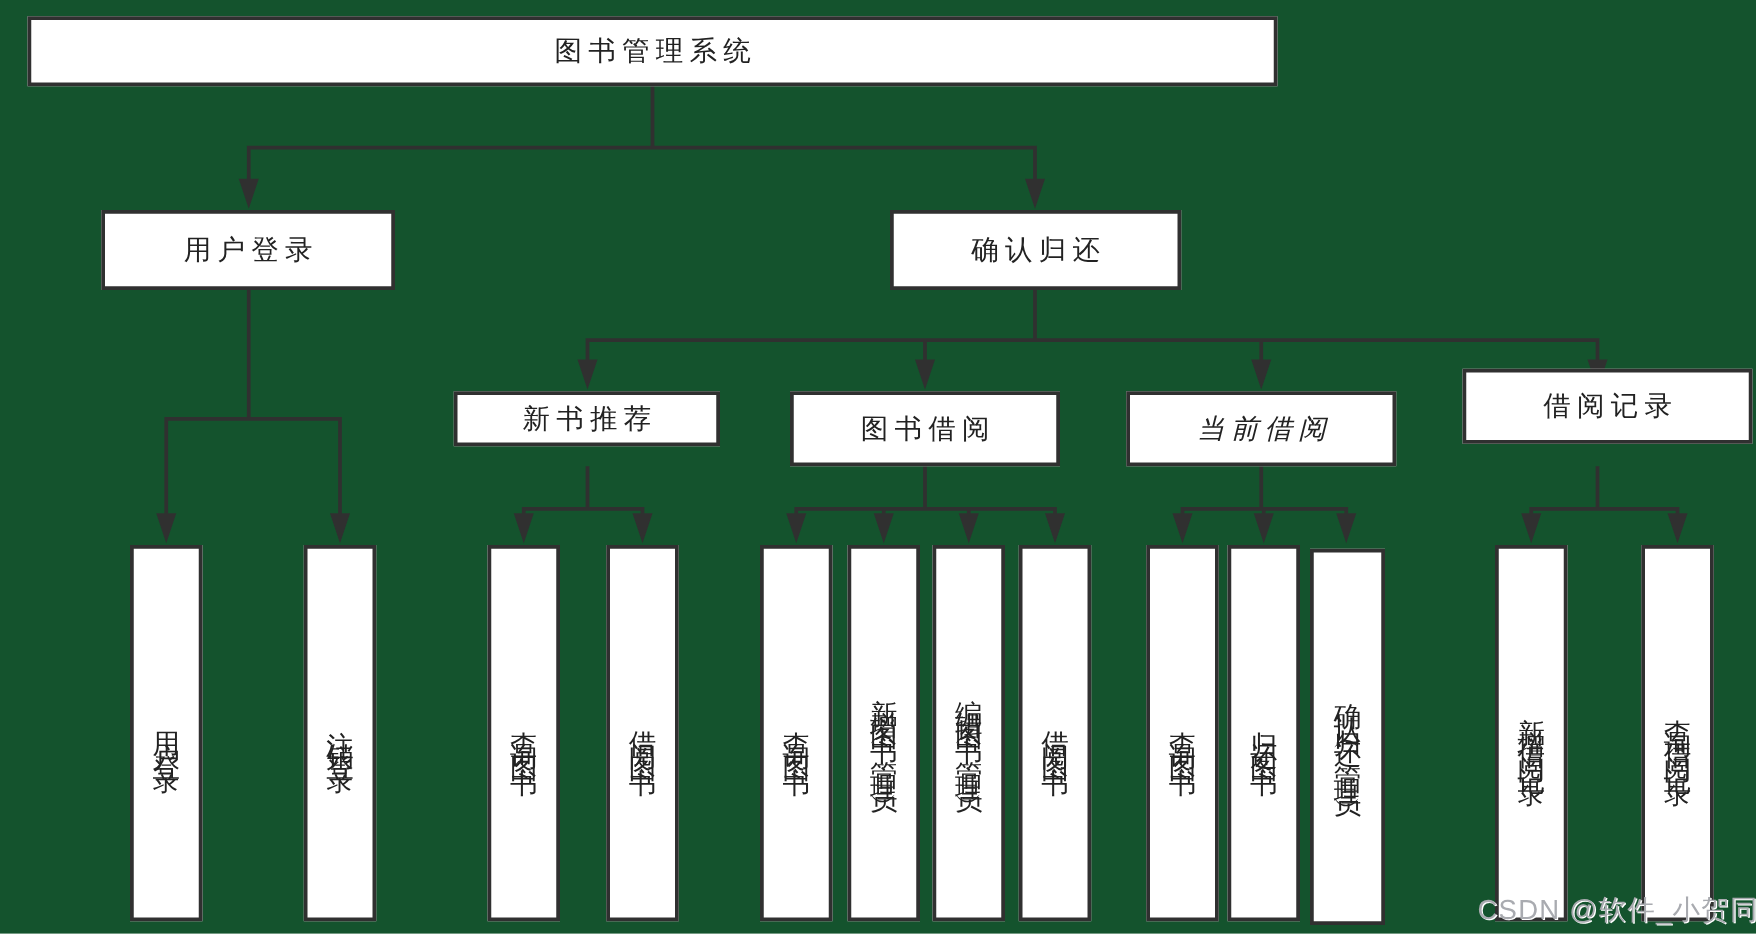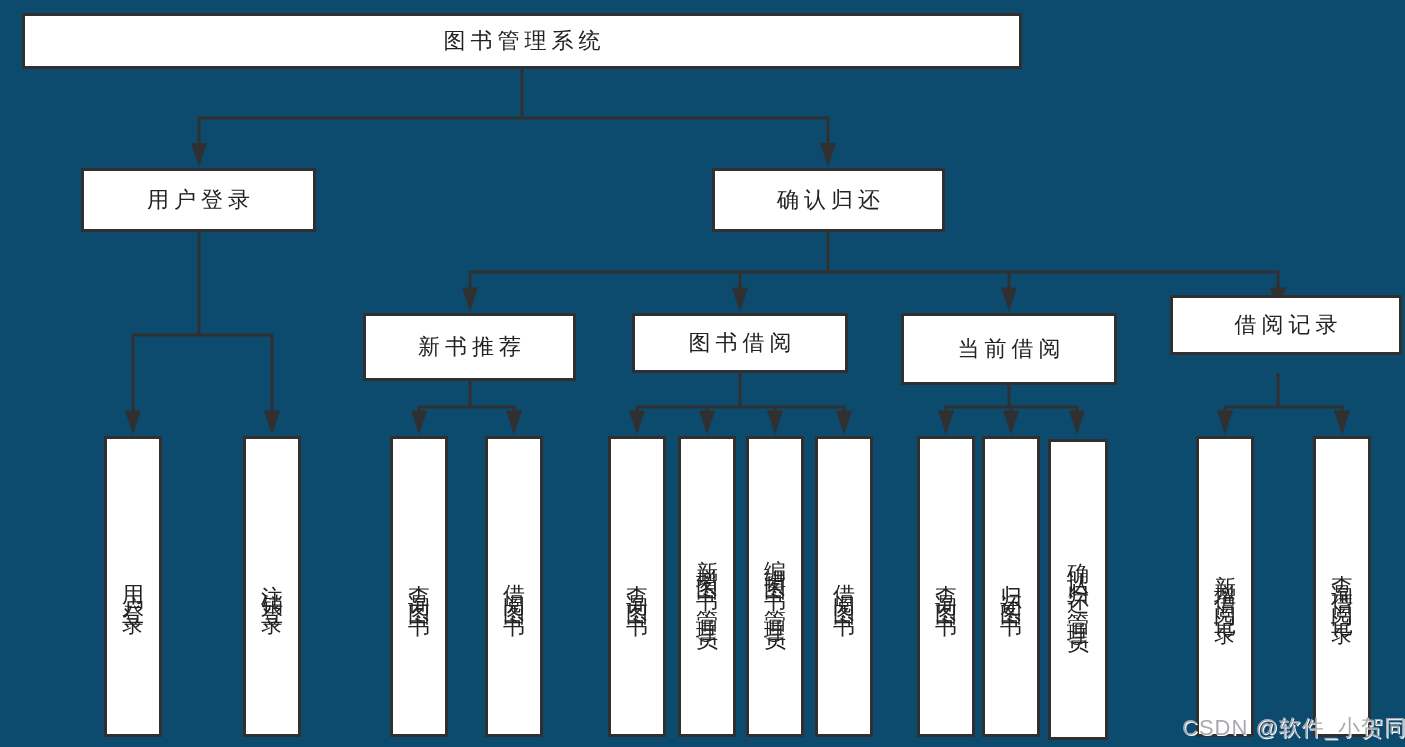--- a/index.html
+++ b/index.html
@@ -1,20 +1,20 @@
 <!DOCTYPE html>
 <html><head>
 <meta charset="utf-8">
 <style>
   html, body { margin: 0; padding: 0; background: #ffffff; }
   .canvas {
     position: relative;
     width: 1405px;
     height: 747px;
-    background: #0c4a6e;
+    background: #14532d;
     font-family: "Liberation Sans", sans-serif;
     overflow: hidden;
   }
   svg.connectors {
     position: absolute;
     left: 0; top: 0;
     width: 1405px; height: 747px;
     pointer-events: none;
   }
   .node {
@@ -96,23 +96,23 @@
       <polygon points="1217,410.5 1233,410.5 1225,434.5"></polygon>
       <polygon points="1334,410.5 1350,410.5 1342,434.5"></polygon>
     </g>
   </svg>
 
   <div class="node h-label" style="left:22px; top:13px; width:1000px; height:56px;">图书管理系统</div>
 
   <div class="node h-label" style="left:81px; top:168px; width:235px; height:64px;">用户登录</div>
   <div class="node h-label" style="left:712px; top:168px; width:233px; height:64px;">确认归还</div>
 
-  <div class="node h-label" style="left:363px; top:313px; width:213px; height:68px;">新书推荐</div>
+  <div class="node h-label" style="left:363px; top:313px; width:213px; height:44px;">新书推荐</div>
   <div class="node h-label" style="left:632px; top:313px; width:216px; height:60px;text-align:right;">图书借阅</div>
-  <div class="node h-label" style="left:901px; top:313px; width:216px; height:72px;">当前借阅</div>
+  <div class="node h-label" style="left:901px; top:313px; width:216px; height:60px;font-style:italic;">当前借阅</div>
   <div class="node h-label" style="left:1170px; top:295px; width:232px; height:60px;">借阅记录</div>
 
   <div class="node leaf" style="left:104px; top:436px; width:58px; height:301px;">用户登录</div>
   <div class="node leaf" style="left:243px; top:436px; width:58px; height:301px;">注销登录</div>
 
   <div class="node leaf" style="left:390px; top:436px; width:58px; height:301px;">查询图书</div>
   <div class="node leaf" style="left:485px; top:436px; width:58px; height:301px;">借阅图书</div>
 
   <div class="node leaf" style="left:608px; top:436px; width:58px; height:301px;">查询图书</div>
   <div class="node leaf" style="left:678px; top:436px; width:58px; height:301px;">新增图书（管理员）</div>

